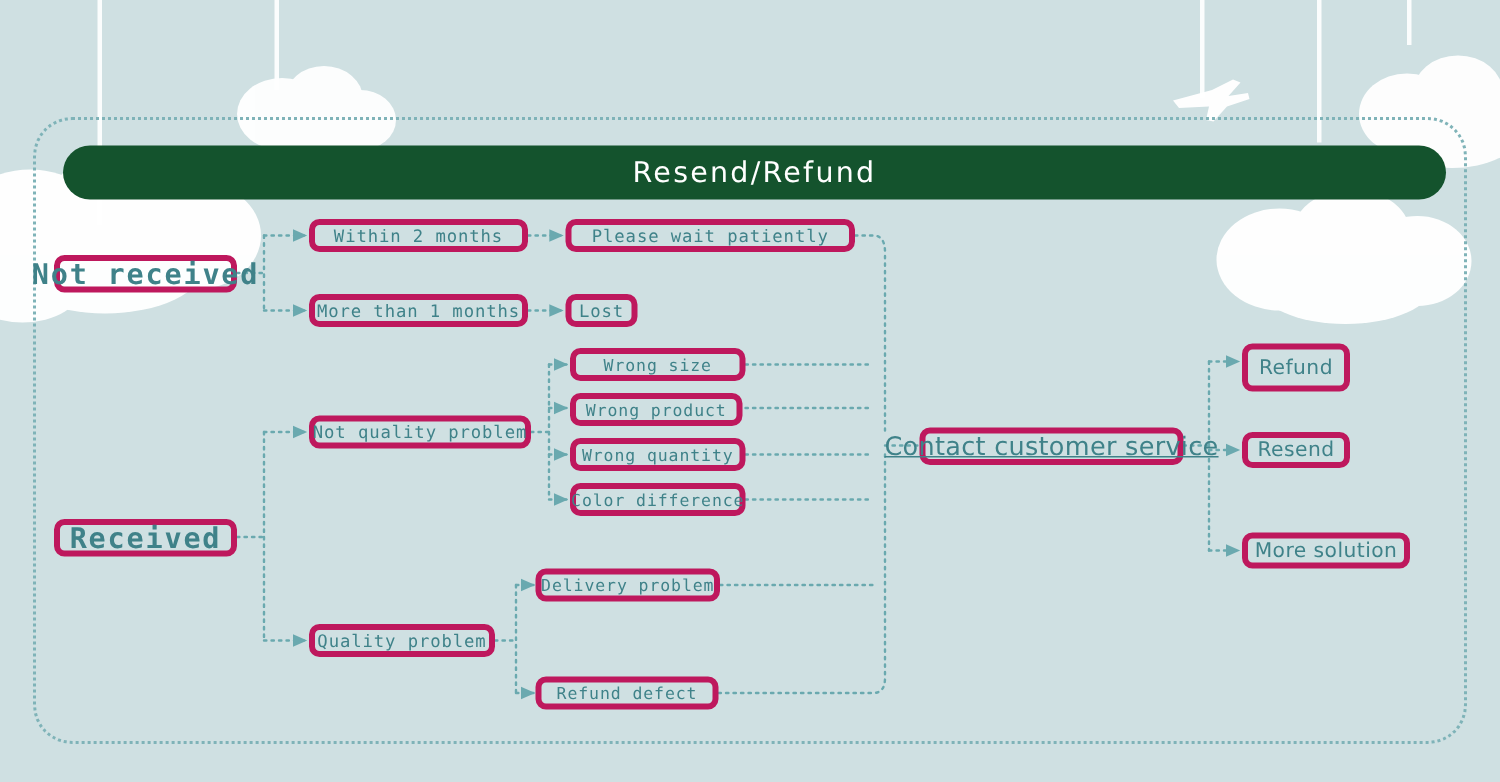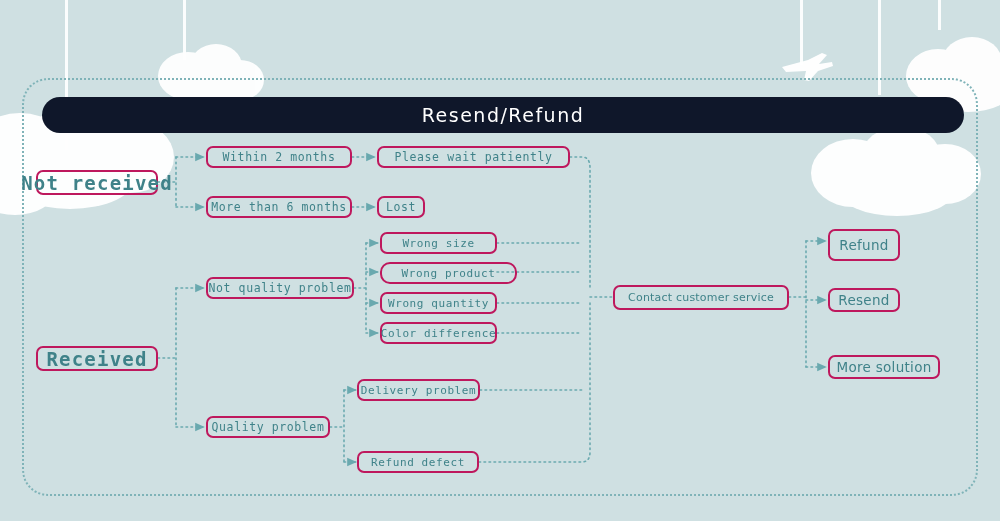--- a/index.html
+++ b/index.html
@@ -43,21 +43,21 @@
     box-sizing: border-box;
   }
 
   
   .banner {
     position: absolute;
     left: 42px;
     top: 97px;
     width: 922px;
     height: 36px;
-    background: #0f172a;
+    background: #14532d;
     border-radius: 18px;
     display: flex;
     align-items: center;
     justify-content: center;
     text-align: center;
   }
   .banner-title {
     color: #ffffff;
     font-size: 19px;
     letter-spacing: 1.5px;
@@ -70,38 +70,38 @@
   .connectors {
     position: absolute;
     left: 0; top: 0;
     width: 1000px; height: 521px;
   }
 
   
   .node {
     position: absolute;
     box-sizing: border-box;
-    border: 2px solid #be185d;
+    border: 4px solid #be185d;
     border-radius: 7px;
     background: transparent;
     color: #3f8289;
     display: flex;
     align-items: center;
     justify-content: center;
     white-space: nowrap;
     font-family: "DejaVu Sans Mono", monospace;
   }
   .node.mono   { font-family: "DejaVu Sans Mono", monospace; }
   .node.sans   { font-family: "DejaVu Sans", sans-serif; }
 
   .n-root      { font-size: 19px; letter-spacing: 1.2px; font-weight: bold; }
   .n-mid       { font-size: 11.5px; letter-spacing: .6px; }
   .n-leaf      { font-size: 11px;  letter-spacing: .6px; }
   .n-sol       { font-size: 13.5px; letter-spacing: .3px; }
-  .n-cs        { font-size: 11px; letter-spacing: .2px; }
+  .n-cs        { font-size: 17px; letter-spacing: .2px; text-decoration: underline; }
 </style>
 </head>
 <body>
 
 <div id="stage">
 
   <div class="bg-layer">
     <div class="string" style="left:65px;  height:150px;"></div>
     <div class="string" style="left:183px; height:60px;"></div>
     <div class="string" style="left:800px; height:65px;"></div>
@@ -215,21 +215,21 @@
 
   <div class="node mono n-root" style="left:36px; top:346px; width:122px; height:25px;">
     <span>Received</span>
   </div>
 
   <div class="node mono n-mid" style="left:206px; top:146px; width:146px; height:22px;">
     <span>Within 2 months</span>
   </div>
 
   <div class="node mono n-mid" style="left:206px; top:196px; width:146px; height:22px;">
-    <span>More than 6 months</span>
+    <span>More than 1 months</span>
   </div>
 
   <div class="node mono n-mid" style="left:377px; top:146px; width:193px; height:22px;">
     <span>Please wait patiently</span>
   </div>
 
   <div class="node mono n-mid" style="left:377px; top:196px; width:48px; height:22px;text-align:center;">
     <span>Lost</span>
   </div>
 
@@ -238,21 +238,21 @@
   </div>
 
   <div class="node mono n-mid" style="left:206px; top:416px; width:124px; height:22px;">
     <span>Quality problem</span>
   </div>
 
   <div class="node mono n-leaf" style="left:380px; top:232px; width:117px; height:22px;">
     <span>Wrong size</span>
   </div>
 
-  <div class="node mono n-leaf" style="left:380px; top:262px; width:137px; height:22px;border-radius:10px;">
+  <div class="node mono n-leaf" style="left:380px; top:262px; width:115px; height:22px;">
     <span>Wrong product</span>
   </div>
 
   <div class="node mono n-leaf" style="left:380px; top:292px; width:117px; height:22px;">
     <span>Wrong quantity</span>
   </div>
 
   <div class="node mono n-leaf" style="left:380px; top:322px; width:117px; height:22px;">
     <span>Color difference</span>
   </div>

